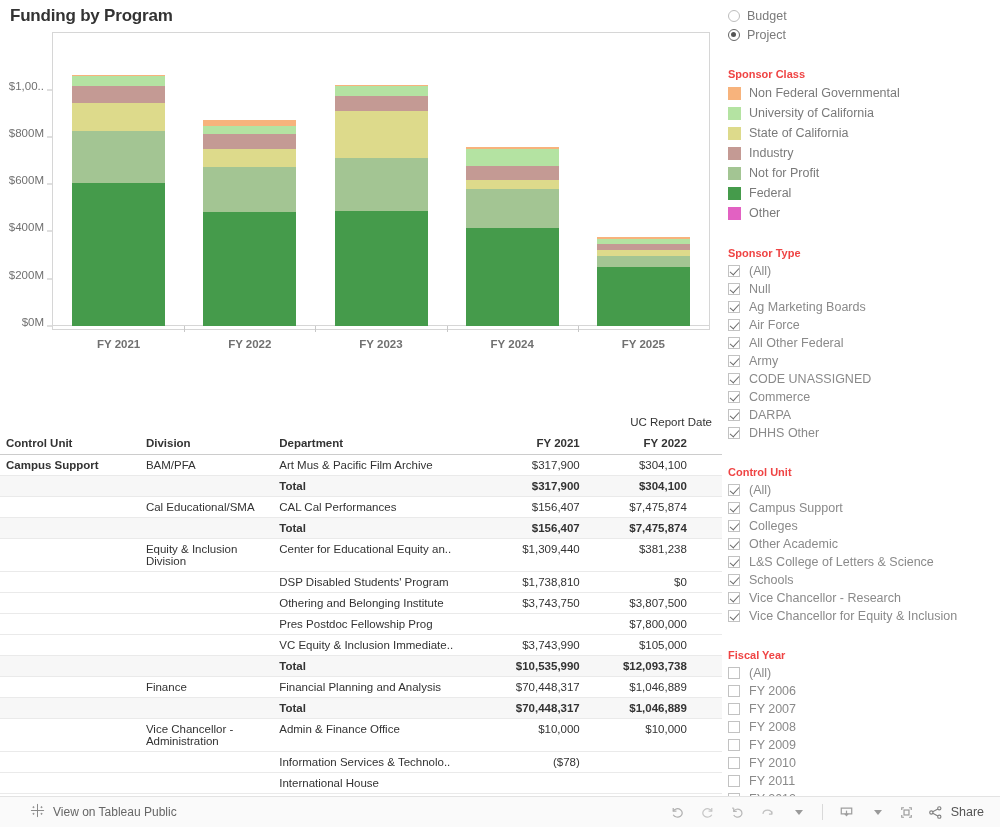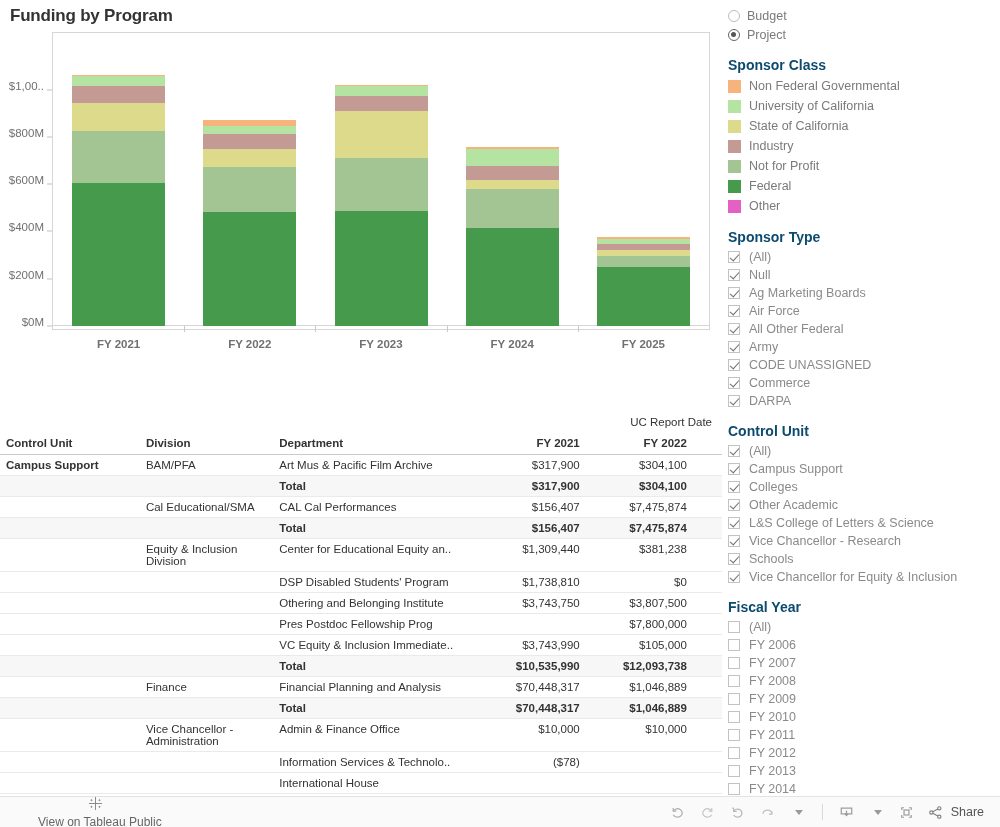--- a/index.html
+++ b/index.html
@@ -63,22 +63,22 @@
     margin-right: 7px; flex: none; position: relative;
   }
   .radio.on { border-color: #666; }
   .radio.on::after {
     content: ""; position: absolute; left: 2.4px; top: 2.4px;
     width: 5px; height: 5px; border-radius: 50%; background: #555;
   }
   .radio-label { font-size: 12.5px; color: #7a7a7a; }
 
   .section-title {
-    font-size: 14px; font-weight: bold; color: #0c4a6e;
-    margin-top: 13px; margin-bottom: 3px;
+    font-size: 11px; font-weight: bold; color: #ef4444;
+    margin-top: 24px; margin-bottom: 3px;
   }
   .legend-row { display: flex; align-items: center; height: 20px; }
   .swatch { width: 13px; height: 13px; margin-right: 8px; flex: none; }
   .legend-label { font-size: 12.5px; color: #7a7a7a; }
 
   .check-row { display: flex; align-items: center; height: 18px; }
   .cb {
     width: 12px; height: 12px; border: 1.4px solid #c2c2c2; background: #fff;
     margin-right: 9px; flex: none; position: relative;
   }
@@ -123,21 +123,21 @@
   td.cu-cell { font-weight: bold; color: #333; }
   td.total-cell { font-weight: bold; }
   td.grp-start { border-top: 1px solid #cccccc; }
 
   
   #toolbar {
     position: absolute; left: 0; bottom: 0; width: 1000px; height: 31px;
     background: #fafafa; border-top: 1px solid #e3e3e3;
     display: flex; align-items: center;
   }
-  #tp-link { display: flex; align-items: center; margin-left: 30px; flex-direction: column; }
+  #tp-link { display: flex; align-items: center; margin-left: 30px; }
   #tp-link .tp-label { font-size: 12px; color: #666; margin-left: 8px; }
   #tb-right { margin-left: auto; display: flex; align-items: center; margin-right: 16px; }
   .tb-btn {
     width: 30px; height: 26px; display: flex; align-items: center; justify-content: center;
   }
   .tb-sep { width: 1px; height: 16px; background: #d9d9d9; margin: 0 9px; }
   .caret {
     width: 0; height: 0; border-left: 4px solid transparent; border-right: 4px solid transparent;
     border-top: 5px solid #9a9a9a; margin-left: 2px;
   }
@@ -297,20 +297,24 @@
           <span class="check-label">CODE UNASSIGNED</span>
         </div>
         <div class="check-row">
           <span class="cb on"></span>
           <span class="check-label">Commerce</span>
         </div>
         <div class="check-row">
           <span class="cb on"></span>
           <span class="check-label">DARPA</span>
         </div>
+        <div class="check-row">
+          <span class="cb on"></span>
+          <span class="check-label">DHHS Other</span>
+        </div>
       </div>
 
     <div class="section-title">Control Unit</div>
     <div id="control-unit-list">
         <div class="check-row">
           <span class="cb on"></span>
           <span class="check-label">(All)</span>
         </div>
         <div class="check-row">
           <span class="cb on"></span>
@@ -323,25 +327,25 @@
         <div class="check-row">
           <span class="cb on"></span>
           <span class="check-label">Other Academic</span>
         </div>
         <div class="check-row">
           <span class="cb on"></span>
           <span class="check-label">L&amp;S College of Letters &amp; Science</span>
         </div>
         <div class="check-row">
           <span class="cb on"></span>
+          <span class="check-label">Schools</span>
+        </div>
+        <div class="check-row">
+          <span class="cb on"></span>
           <span class="check-label">Vice Chancellor - Research</span>
-        </div>
-        <div class="check-row">
-          <span class="cb on"></span>
-          <span class="check-label">Schools</span>
         </div>
         <div class="check-row">
           <span class="cb on"></span>
           <span class="check-label">Vice Chancellor for Equity &amp; Inclusion</span>
         </div>
       </div>
 
     <div class="section-title">Fiscal Year</div>
     <div id="fiscal-year-list">
         <div class="check-row">

